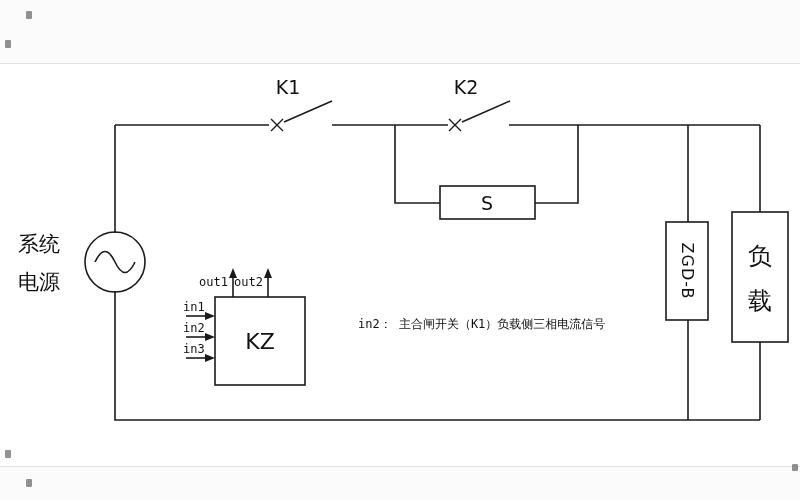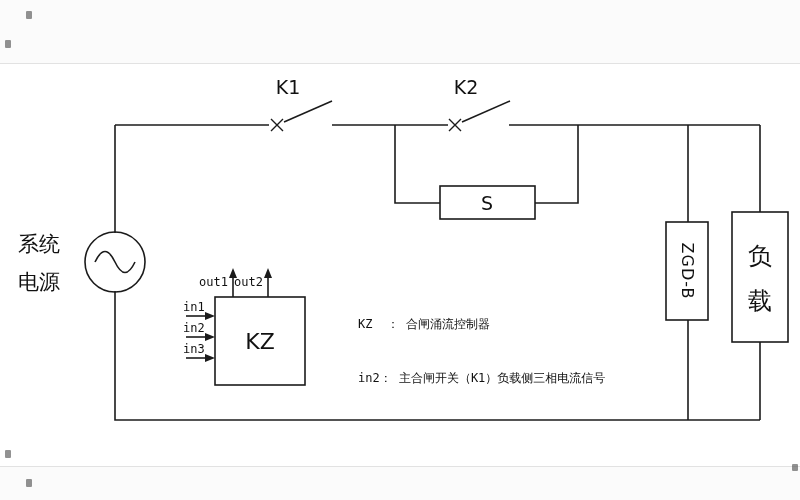--- a/index.html
+++ b/index.html
@@ -97,21 +97,20 @@
 
       <text class="svg-mono" x="228" y="286" font-size="12" text-anchor="end">out1</text>
       <text class="svg-mono" x="263" y="286" font-size="12" text-anchor="end">out2</text>
       <text class="svg-mono" x="183" y="311" font-size="12">in1</text>
       <text class="svg-mono" x="183" y="332" font-size="12">in2</text>
       <text class="svg-mono" x="183" y="353" font-size="12">in3</text>
     </g>
   </svg>
 
   <div id="legend">
-    <div>KZ  ： 合闸涌流控制器</div>
     <div>in2： 主合闸开关（K1）负载侧三相电流信号</div>
     
     
     
     
   </div>
 
 </div>
 
 </body></html>

